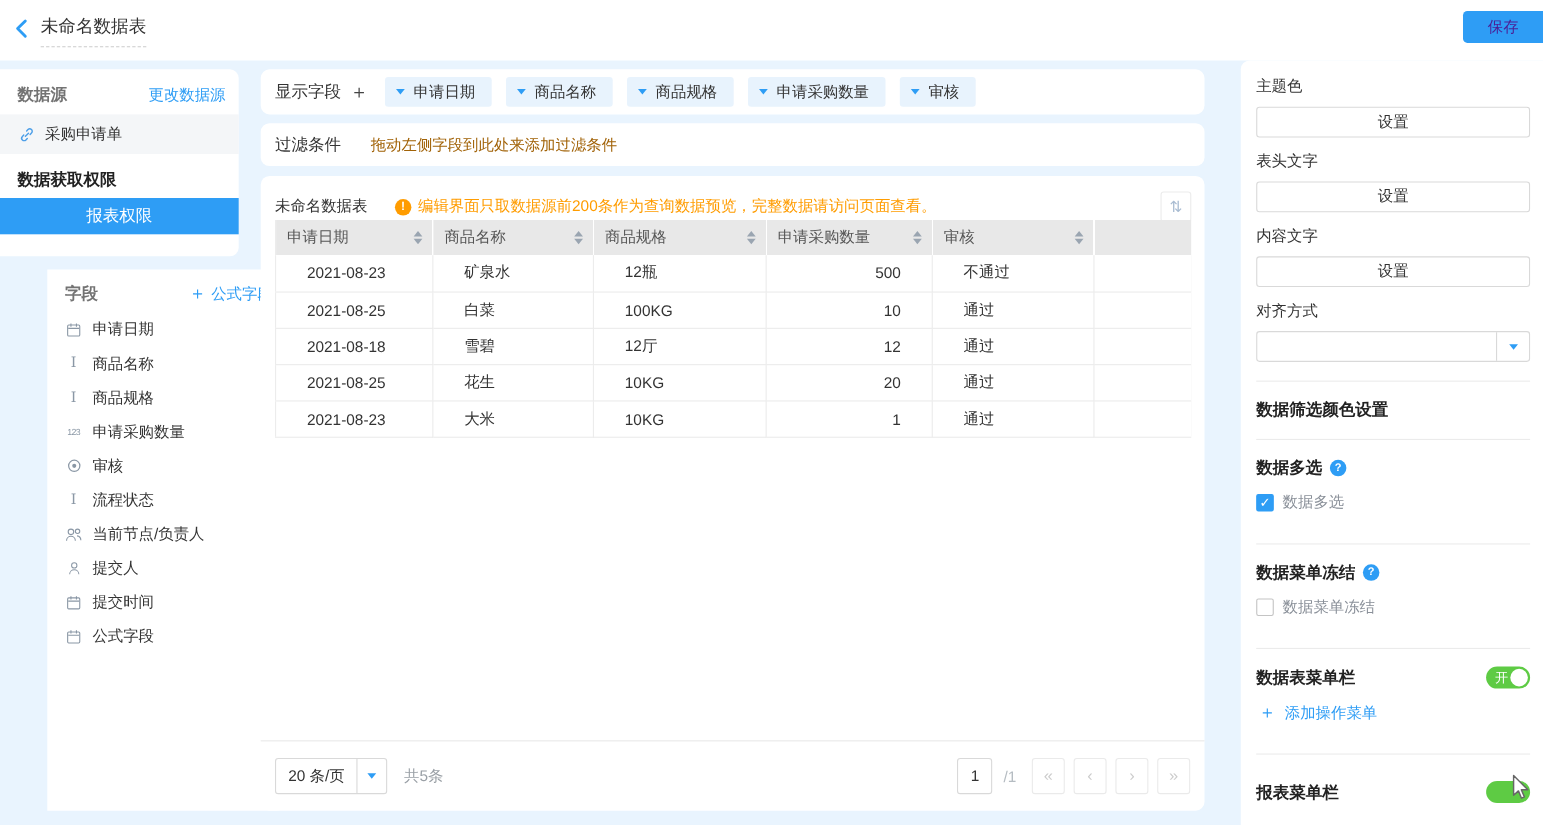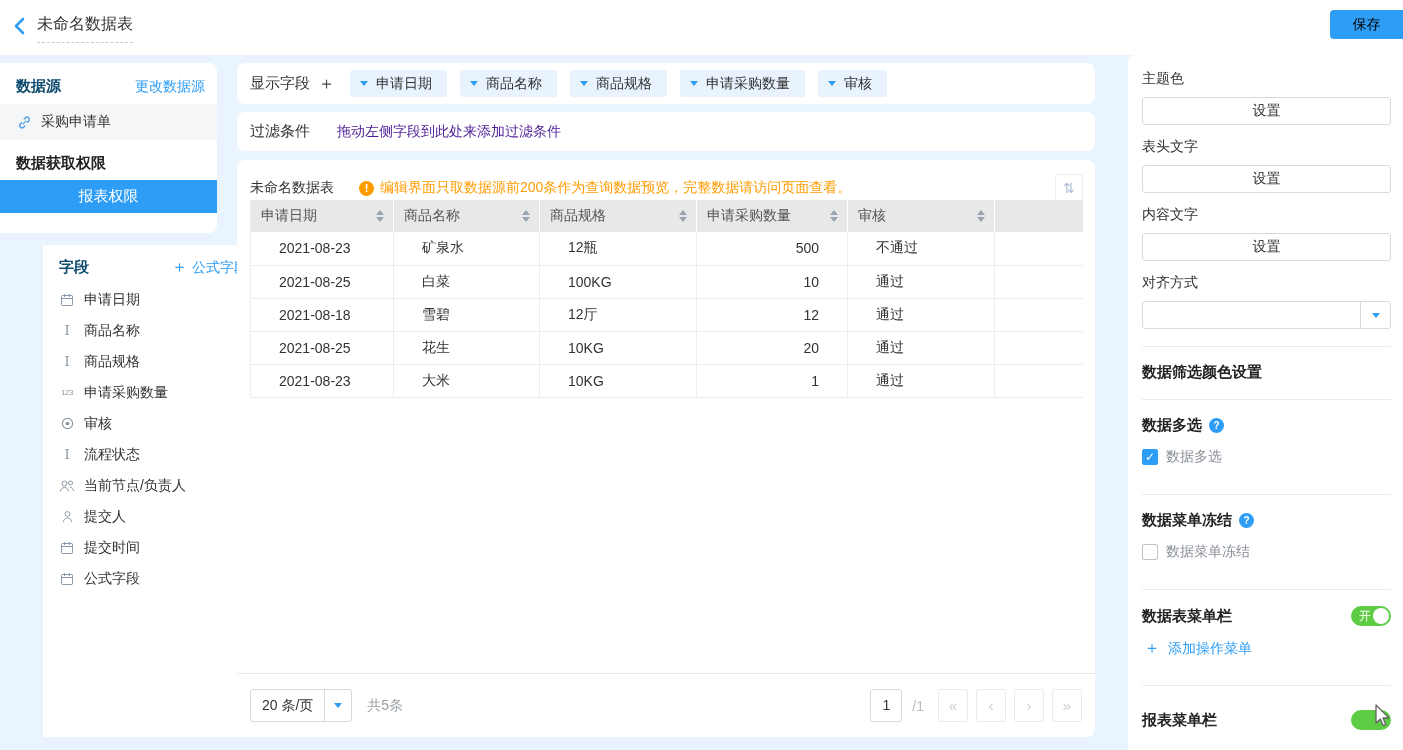--- a/index.html
+++ b/index.html
@@ -8,30 +8,30 @@
     font-family:"Liberation Sans","DejaVu Sans",sans-serif;
     font-size:14px; color:#333; background:#e9f4fe; position:relative;
   }
   
   .topbar { position:absolute; top:0; left:0; width:1403px; height:55px; background:#fff; }
   .back { position:absolute; left:13px; top:13px; width:22px; height:26px; color:#2e9df5;
           font-size:20px; font-weight:bold; cursor:pointer; display:flex; align-items:center; }
   .tb-title { position:absolute; left:37px; top:14px; font-size:16px; color:#333;
               padding-bottom:7px; border-bottom:1px dashed #cbcbcb; cursor:text; }
   .save-btn { position:absolute; right:0; top:10px; width:73px; height:29px; background:#2e9df5;
-              color:#000000; border:none; border-radius:4px 0 0 4px; font-size:14px; cursor:pointer;
+              color:#4c1d95; border:none; border-radius:4px 0 0 4px; font-size:14px; cursor:pointer;
               font-family:inherit; }
   
   .lcard { position:absolute; left:0; background:#fff; width:217px; border-radius:0 8px 8px 0; }
   .lcard1 { top:63px; height:170px; }
   .lcard2 { top:245px; height:492px;margin-left:43px; }
   .ds-head, .f-head { position:absolute; left:16px; right:12px; display:flex;
                       justify-content:space-between; align-items:center; }
   .ds-head { top:14px; } .f-head { top:12px; }
-  .sec-title { font-weight:bold; font-size:15px; color:#0c4a6e; }
+  .sec-title { font-weight:bold; font-size:15px; color:#737373; }
   .blue-link { color:#2e9df5; font-size:14px; cursor:pointer; }
   .ds-item { position:absolute; left:0; right:0; top:41px; height:36px; background:#f4f6f8;
              display:flex; align-items:center; gap:9px; padding-left:16px; cursor:pointer; }
   .perm-title { position:absolute; left:16px; top:91px; font-weight:bold; font-size:15px; color:#222; }
   .perm-btn { position:absolute; left:0; right:0; top:117px; height:33px; background:#2e9df5;
               color:#fff; border:none; font-size:15px; cursor:pointer; font-family:inherit; }
   .field-list { position:absolute; top:39px; left:16px; right:8px; }
   .field-item { display:flex; align-items:center; gap:9px; height:31px; font-size:14px;
                 color:#333; cursor:grab; }
   .ficon { width:16px; display:inline-flex; justify-content:center; align-items:center; }
@@ -43,21 +43,21 @@
   .mcard-b { top:112px; height:39px; display:flex; align-items:center; padding:12px 13px; }
   .mcard-c { top:160px; height:577px; }
   .df-label { font-size:15px; color:#333; margin-right:8px; }
   .plus-dark { font-size:17px; color:#444; margin-right:15px; cursor:pointer; }
   .chips { display:flex; gap:13px; }
   .chip { background:#e8f3fd; height:27px; border-radius:3px; display:flex; align-items:center;
           gap:8px; padding:0 15px 0 10px; font-size:14px; color:#333; cursor:pointer; }
   .caret-down { width:0; height:0; border-left:4px solid transparent; border-right:4px solid transparent;
                 border-top:5px solid #2e9df5; }
   .filter-label { font-size:15px; color:#333; margin-right:27px; }
-  .filter-ph { color:#4c1d95; font-size:14px; }
+  .filter-ph { color:#a16207; font-size:14px; }
   
   .tc-head { position:absolute; top:13px; left:13px; right:12px; height:30px;
              display:flex; align-items:center; }
   .tc-title { font-size:14px; color:#333; margin-right:25px; }
   .warn { display:flex; align-items:center; gap:6px; }
   .warn-icon { width:15px; height:15px; border-radius:50%; background:#ff9c00; color:#fff;
                font-size:11px; font-weight:bold; display:flex; align-items:center;
                justify-content:center; }
   .warn-text { color:#ff9c00; font-size:14px; }
   .sort-box { margin-left:auto; width:28px; height:28px; border:1px solid #ececec; border-radius:3px;

